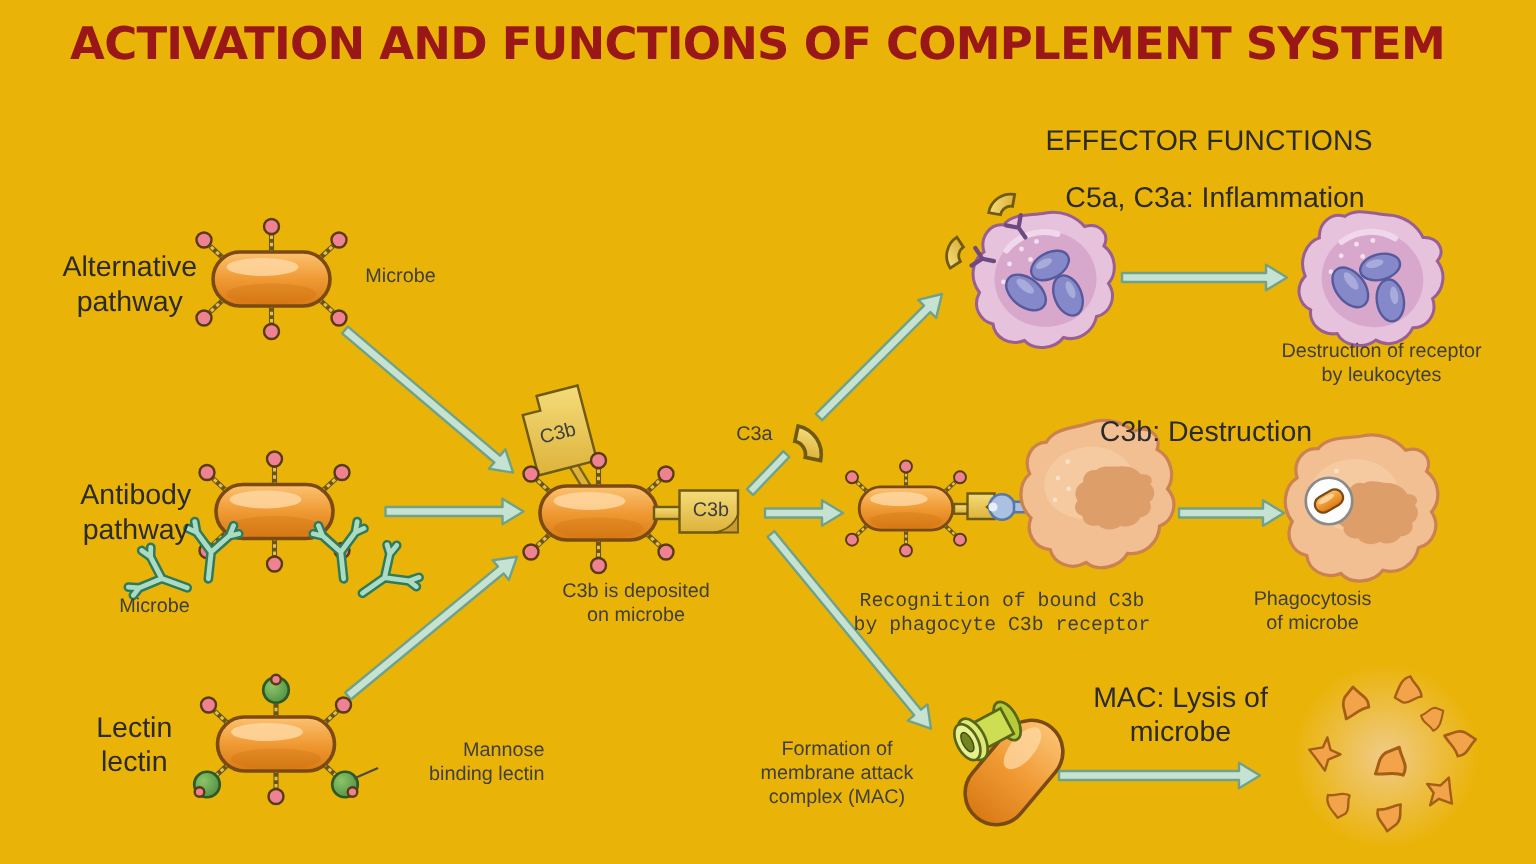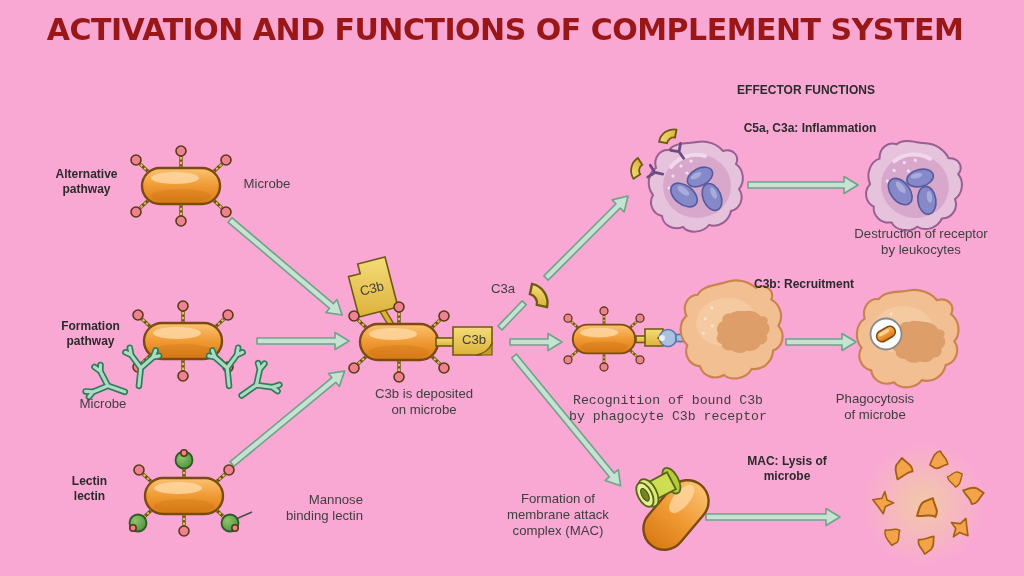--- a/index.html
+++ b/index.html
@@ -1,24 +1,24 @@
 <!DOCTYPE html>
 <html style="--title-red: #991717; --text-dark: #3f3f3f; --header-dark: #2b2b2b; --arrow-fill: #c6e2d2; --arrow-stroke: #6fa288; --microbe-outline: #7b4a12; --leukocyte-pink: #e6c2dc; --nucleus-purple: #8589c9; --phagocyte-tan: #f2bf92;"><head>
 <meta charset="utf-8">
 <style>
   html,body{margin:0;padding:0;background:#ffffff;}
-  .slide{position:relative;width:1024px;height:576px;background:#f9a8d4;overflow:hidden;
+  .slide{position:relative;width:1024px;height:576px;background:#eab308;overflow:hidden;
          font-family:"Liberation Sans", sans-serif;}
   .art{position:absolute;left:0;top:0;}
   .slide-title{position:absolute;left:0;top:12px;width:1010px;text-align:center;
     font-family:"DejaVu Sans", sans-serif;font-weight:bold;font-size:30px;letter-spacing:-0.5px;
     color:var(--title-red,#991717);white-space:pre-line;}
   .lbl{position:absolute;color:var(--text-dark,#3f3f3f);font-size:13.2px;line-height:1.22;
     text-align:center;white-space:pre-line;}
-  .lbl.bold{font-weight:bold;color:var(--header-dark,#2b2b2b);font-size:12px;}
+  .lbl.bold{font-weight:normal;color:var(--header-dark,#2b2b2b);font-size:19px;}
   .lbl.left{text-align:right;}
   .rot-14{transform:rotate(-14deg);}
   
   .arrow{fill:var(--arrow-fill,#c6e2d2);stroke:var(--arrow-stroke,#6fa288);stroke-width:1.6;stroke-linejoin:round;}
   .microbe-body{fill:url(#gradOrange);stroke:var(--microbe-outline,#7b4a12);stroke-width:2.4;}
   .spike{stroke:#6b5516;stroke-width:3.4;}
   .spike-stripe{stroke:#dfc050;stroke-width:2;stroke-dasharray:2.4 2.4;}
   .tip{fill:#ee8292;stroke:#5a3a10;stroke-width:1.6;}
   .lectin-dot{fill:url(#gradGreen);stroke:#2d5a24;stroke-width:1.8;}
   .yellow{fill:url(#gradYellow);stroke:#6e5a10;stroke-width:1.6;}
@@ -285,40 +285,40 @@
       <use href="#shard-b" transform="translate(895,536) rotate(260) scale(0.95)"></use>
       <use href="#shard-c" transform="translate(881,504) rotate(310)"></use>
       <use href="#shard-a" transform="translate(924,507) rotate(45) scale(1.25)"></use>
       <use href="#shard-b" transform="translate(954,477) rotate(130) scale(0.85)"></use>
     </g>
   </svg>
 
   <div class="lbl bold" style="left:30px;top:167px;width:113px;">Alternative
 pathway</div>
   <div class="lbl" style="left:235px;top:176px;width:64px;">Microbe</div>
-  <div class="lbl bold" style="left:34px;top:319px;width:113px;">Formation
+  <div class="lbl bold" style="left:34px;top:319px;width:113px;">Antibody
 pathway</div>
   <div class="lbl" style="left:70px;top:396px;width:66px;">Microbe</div>
   <div class="lbl bold" style="left:33px;top:474px;width:113px;">Lectin
 lectin</div>
   <div class="lbl left" style="left:253px;top:492px;width:110px;">Mannose
 binding lectin</div>
 
   <div class="lbl rot-14" style="left:352px;top:281px;width:40px;">C3b</div>
   <div class="lbl" style="left:454px;top:332px;width:40px;">C3b</div>
   <div class="lbl" style="left:487px;top:281px;width:32px;">C3a</div>
   <div class="lbl" style="left:343px;top:386px;width:162px;">C3b is deposited
 on microbe</div>
 
   <div class="lbl bold" style="left:691px;top:83px;width:230px;">EFFECTOR FUNCTIONS</div>
   <div class="lbl bold" style="left:695px;top:121px;width:230px;">C5a, C3a: Inflammation</div>
   <div class="lbl" style="left:831px;top:226px;width:180px;">Destruction of receptor
 by leukocytes</div>
 
-  <div class="lbl bold" style="left:714px;top:277px;width:180px;">C3b: Recruitment</div>
+  <div class="lbl bold" style="left:714px;top:277px;width:180px;">C3b: Destruction</div>
   <div class="lbl" style="left:560px;top:393px;width:216px;font-family:Liberation Mono, monospace;">Recognition of bound C3b
 by phagocyte C3b receptor</div>
   <div class="lbl" style="left:800px;top:391px;width:150px;">Phagocytosis
 of microbe</div>
 
   <div class="lbl" style="left:482px;top:491px;width:152px;">Formation of
 membrane attack
 complex (MAC)</div>
   <div class="lbl bold" style="left:712px;top:454px;width:150px;">MAC: Lysis of
 microbe</div>

